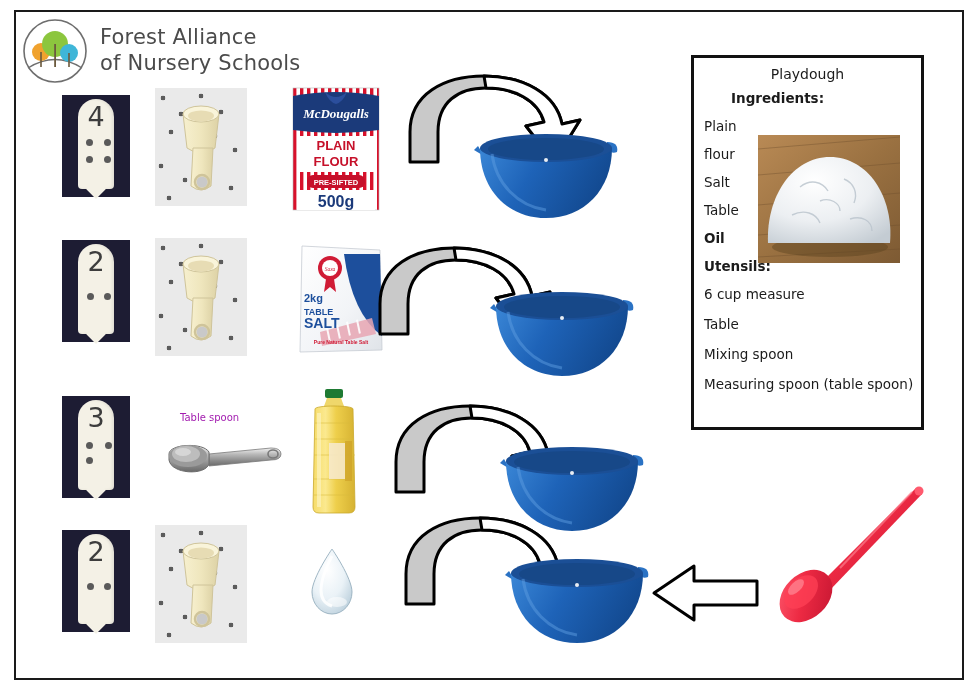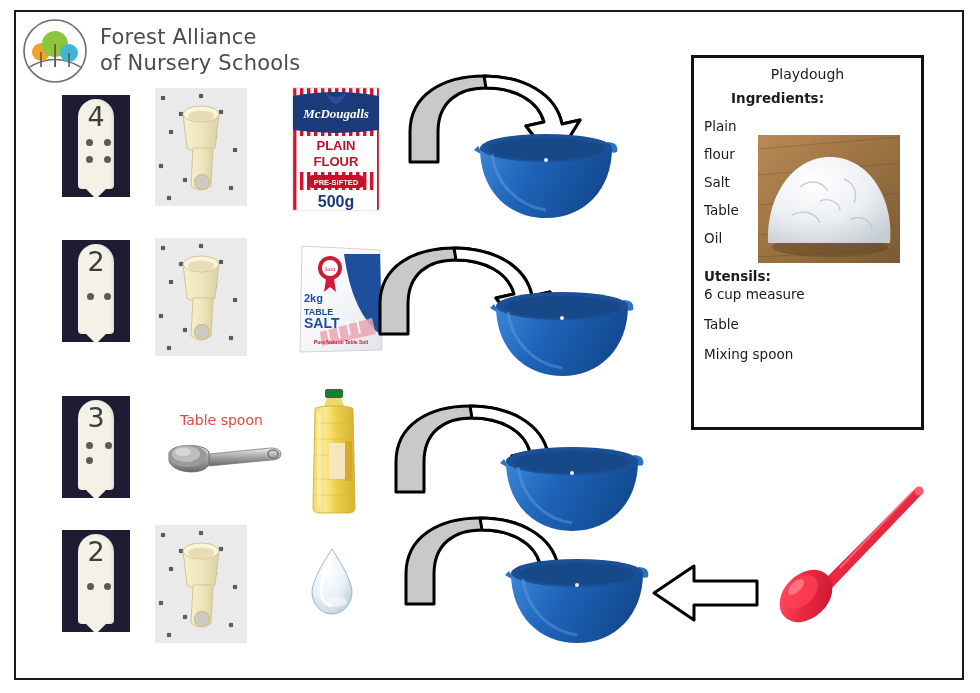--- a/index.html
+++ b/index.html
@@ -165,22 +165,22 @@
     width: 142px;
     height: 128px;
     overflow: hidden;
     background: #a9804f;
   }
 
   
   .tablespoon-label {
     position: absolute;
     font-family: "DejaVu Sans", sans-serif;
-    font-size: 14px;
-    color: #ef4444;
+    font-size: 10px;
+    color: #a21caf;
     white-space: nowrap;
   }
 
   svg { display: block; overflow: visible; }
   .nosel { user-select: none; }
 </style>
 </head>
 <body>
 
 <div id="page">
@@ -204,26 +204,27 @@
   </div>
 
   <div id="recipe-card">
     <div id="recipe-title">Playdough</div>
 
     <div class="recipe-line hdr" style="top:32px;margin-left:27px;">Ingredients:</div>
     <div class="recipe-line" style="top:60px;">Plain</div>
     <div class="recipe-line" style="top:88px;">flour</div>
     <div class="recipe-line" style="top:116px;">Salt</div>
     <div class="recipe-line" style="top:144px;">Table</div>
-    <div class="recipe-line" style="top:172px;">Oil</div>
-
-    <div class="recipe-line hdr" style="top:210px;">Utensils:</div>
+    <div class="recipe-line" style="top:172px;font-weight:bold;">Oil</div>
+
+    <div class="recipe-line hdr" style="top:200px;">Utensils:</div>
     <div class="recipe-line" style="top:228px;">6 cup measure</div>
     <div class="recipe-line" style="top:258px;">Table</div>
     <div class="recipe-line" style="top:288px;">Mixing spoon</div>
+    <div class="recipe-line" style="top:318px;">Measuring spoon (table spoon)</div>
 
     <div id="dough-photo">
       <svg width="142" height="128" viewBox="0 0 142 128">
         <defs>
           <linearGradient id="woodg" x1="0" y1="0" x2="1" y2="1">
             <stop offset="0" stop-color="#b98a55"></stop>
             <stop offset="0.5" stop-color="#9a7141"></stop>
             <stop offset="1" stop-color="#7d5a33"></stop>
           </linearGradient>
           <radialGradient id="doughg" cx="0.38" cy="0.28" r="0.85">

